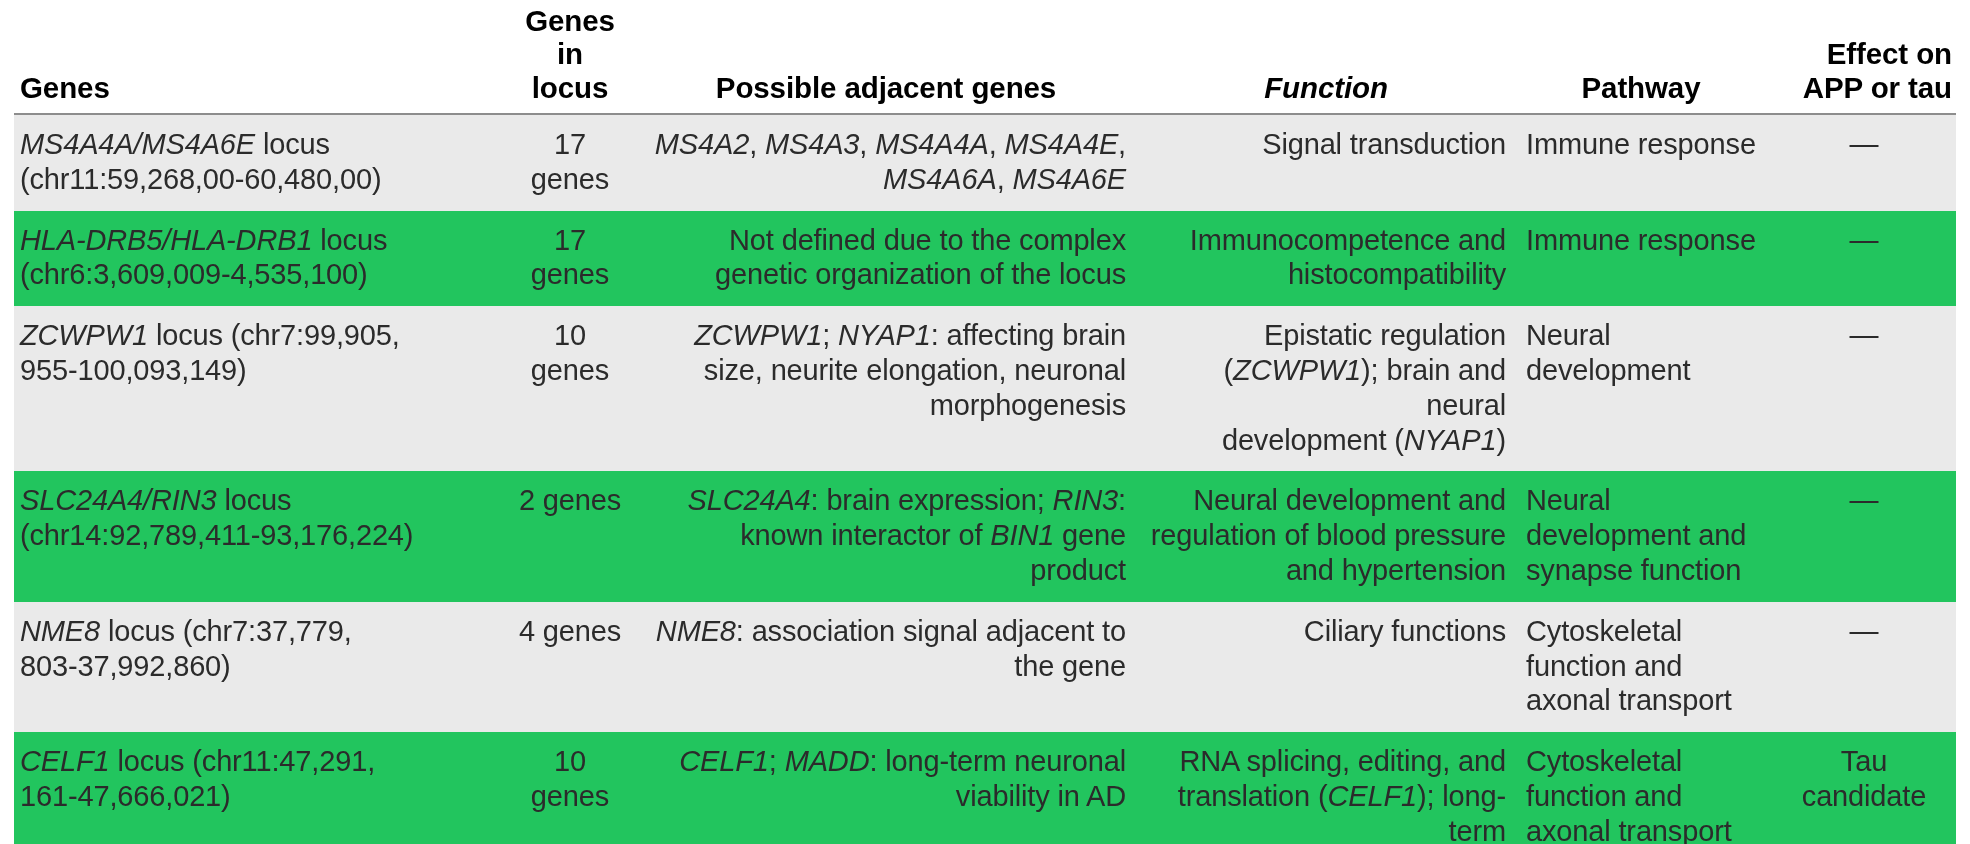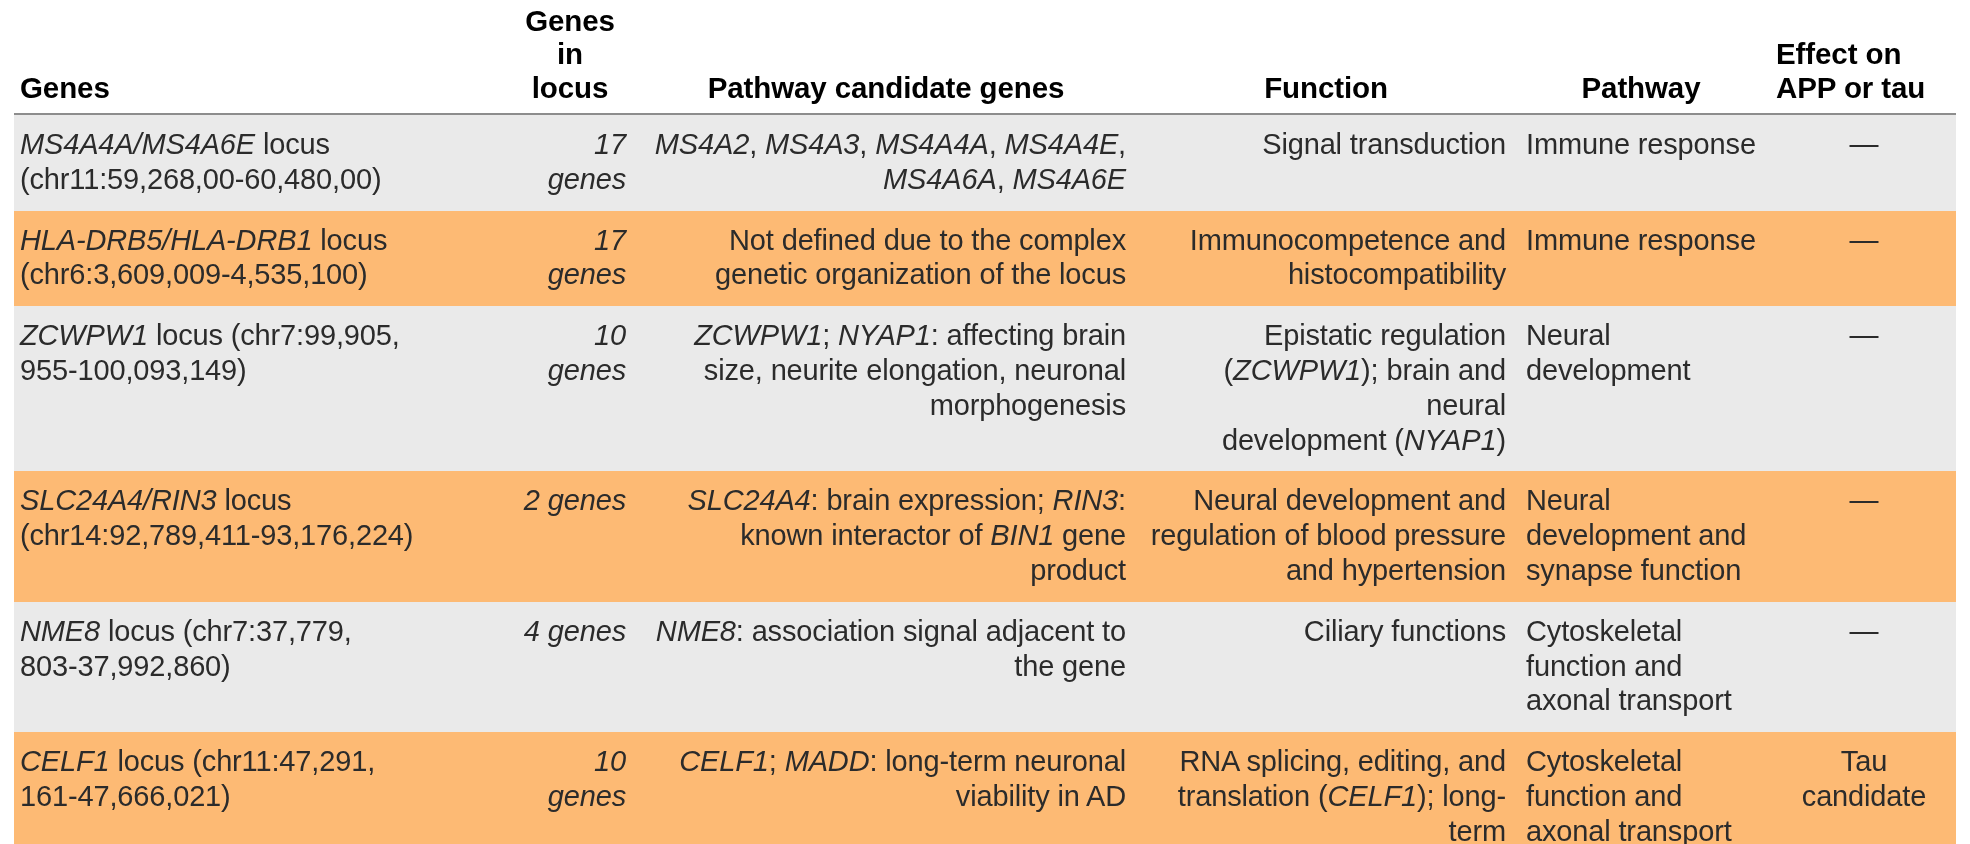--- a/index.html
+++ b/index.html
@@ -42,40 +42,40 @@
     line-height: 1.13;
     color: #000000;
     padding: 4px 10px 9px 10px;
     vertical-align: bottom;
     letter-spacing: -0.1px;
     margin-top: 20px;
   }
   thead th.h-gene    { text-align: left;  padding-left: 6px; }
   thead th.h-num     { text-align: center; }
   thead th.h-cand    { text-align: center; }
-  thead th.h-func    { text-align: center; }
+  thead th.h-func    { text-align: center; font-style: italic; }
   thead th.h-path    { text-align: center; }
-  thead th.h-effect  { text-align: left; padding-right: 4px; }
+  thead th.h-effect  { text-align: right; padding-right: 4px; }
 
   thead tr { border-bottom: 2.5px solid #8d8d8d; }
 
   
   tbody td {
     font-size: 29px;
     line-height: 1.20;
     color: #2b2b2b;
     padding: 12px 10px 14px 10px;
     vertical-align: top;
     letter-spacing: -0.15px;
   }
   tbody tr.shaded td { background: #eaeaea; }
-  tbody tr.plain  td { background: #fdba74; }
+  tbody tr.plain  td { background: #22c55e; }
 
   td.t-gene   { text-align: left; padding-left: 6px; }
-  td.t-num    { text-align: right; font-style: italic; }
+  td.t-num    { text-align: center; }
   td.t-cand   { text-align: right; }
   td.t-func   { text-align: right; }
   td.t-path   { text-align: left; margin-top: 44px; }
   td.t-effect { text-align: center; padding-right: 4px; }
 
   .cell-text { display: block; white-space: pre-line; }
 
   em, .ital { font-style: italic; margin-top: 8px; }
 
   .dash { font-size: 29px; color: #2b2b2b; }
@@ -91,21 +91,21 @@
         <col class="c-cand">
       <col class="c-func">
         <col class="c-path">
         <col class="c-effect">
     </colgroup>
     <thead>
       <tr>
         <th class="h-gene" style="white-space: pre-line;">Genes</th>
         <th class="h-num" style="white-space: pre-line;">Genes in
 locus</th>
-        <th class="h-cand" style="white-space: pre-line;">Pathway candidate genes</th>
+        <th class="h-cand" style="white-space: pre-line;">Possible adjacent genes</th>
         <th class="h-func" style="white-space: pre-line;">Function</th>
         <th class="h-path" style="white-space: pre-line;">Pathway</th>
         <th class="h-effect" style="white-space: pre-line;">Effect on
 APP or tau</th>
       </tr>
     </thead>
     <tbody>
         <tr class="shaded">
           <td class="t-gene">
             <span class="cell-text"><em class="ital">MS4A4A/MS4A6E</em> locus

